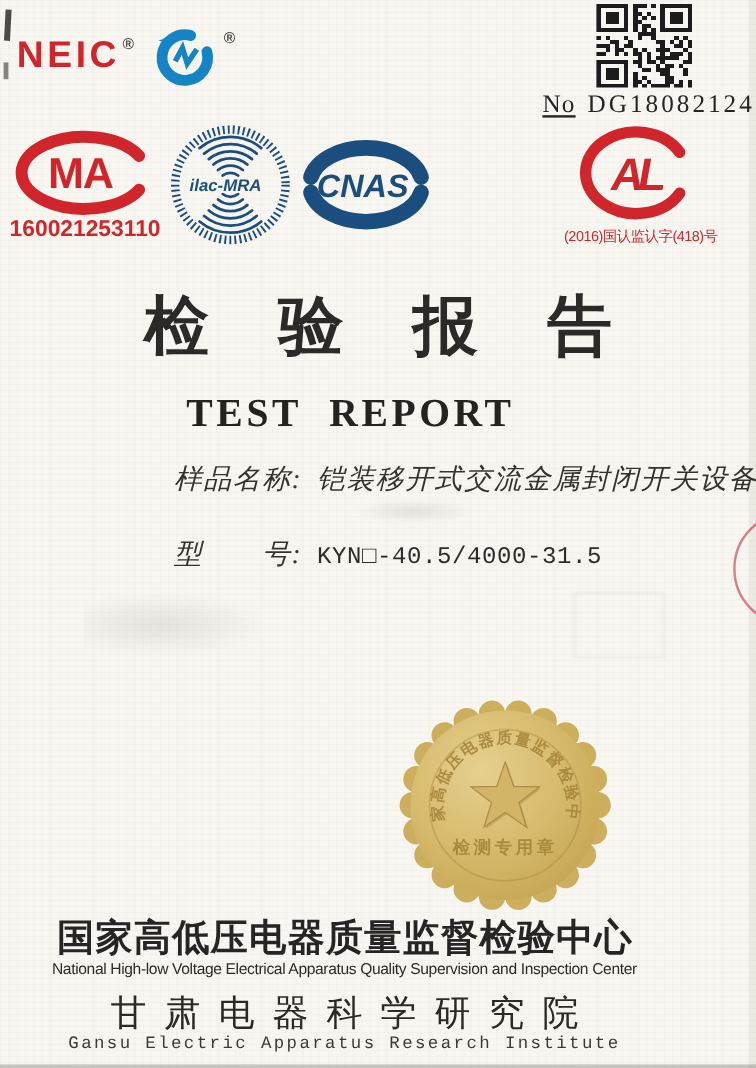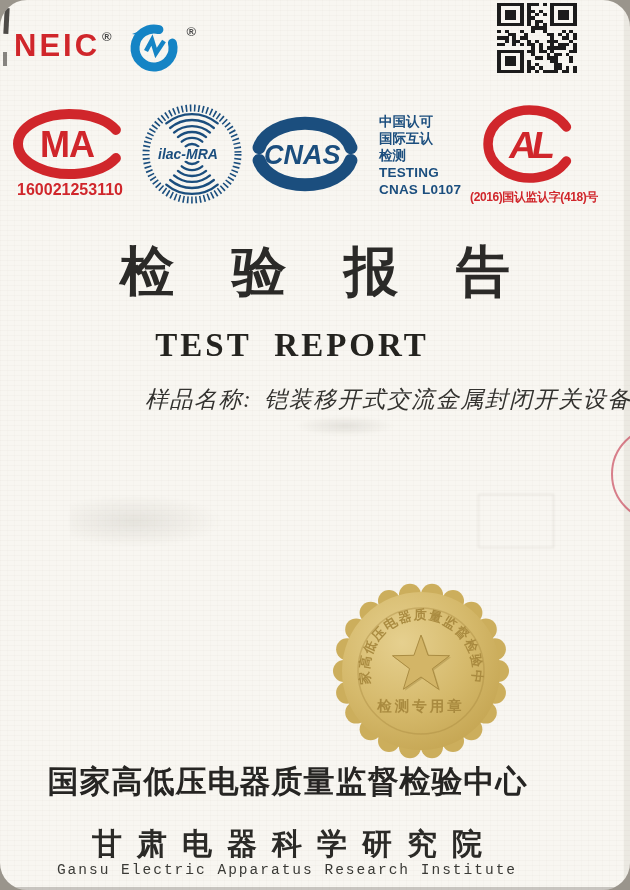--- a/index.html
+++ b/index.html
@@ -5,44 +5,43 @@
   html,body{margin:0;padding:0;background:#9a958c;}
   .page{
     position:relative; width:630px; height:890px; margin:0 auto;
     background:#f8f6f1;
     background-image:
       repeating-linear-gradient(180deg, rgba(190,183,170,.07) 0 1px, transparent 1px 5px),
       repeating-linear-gradient(90deg, rgba(190,183,170,.05) 0 1px, transparent 1px 7px);
     overflow:hidden;
     font-family:"Liberation Sans", sans-serif;
     color:#2e2d2b;
-    border-radius:27px;
   }
   .abs{position:absolute;}
 
   
   .neic{left:14px; top:28px; font-weight:900; font-size:31px; letter-spacing:3px;
         color:#d0262b; font-family:"Liberation Sans",sans-serif;}
   .neic sup{font-size:13px; font-weight:700; color:#4a4a4a; letter-spacing:0; position:relative; top:-4px; left:2px;}
   .glogo{left:126px; top:22px;}
   .glogo sup{position:absolute; right:-14px; top:2px; font-size:13px; font-weight:700; color:#4a4a4a;}
 
   .qr{left:497px; top:3px;}
 
   .repno{left:452px; top:74px; font-family:"Liberation Serif",serif; font-size:21px; color:#262523; letter-spacing:1px;}
   .repno .no-label{text-decoration:underline; text-underline-offset:3px; margin-right:10px;}
   .repno .no-value{letter-spacing:2.5px;}
 
   
   .cma-num{left:8px; top:181px; width:124px; text-align:center; color:#d0262b;
-           font-weight:700; font-size:16px; letter-spacing:0px;}
+           font-weight:700; font-size:19px; letter-spacing:0px;}
   .acc-text{left:379px; top:113px; color:#1b4e7e; font-size:13.5px; font-weight:700; line-height:17px;}
   .acc-text .en{font-size:13.5px; letter-spacing:.2px;}
   .cal-cap{left:464px; top:189px; width:140px; text-align:center; color:#d0262b;
-           font-weight:700; font-size:12px; letter-spacing:-0.4px;}
+           font-weight:400; font-size:12px; letter-spacing:-0.4px;}
 
   
   .title-zh{left:30px; right:-28px; top:236px; text-align:center; font-size:54px; font-weight:700;
             letter-spacing:58px; color:#2b2a28; white-space:nowrap;}
   .title-en{left:-23px; right:23px; top:327px; text-align:center; font-family:"Liberation Serif",serif;
             font-weight:700; font-size:33px; letter-spacing:3px; word-spacing:12px; color:#24231f;}
 
   
   .field{left:145px; white-space:nowrap; font-family:"Liberation Serif",serif; font-style:italic;
          font-size:23px; color:#33322f; letter-spacing:1.5px;}
@@ -55,21 +54,21 @@
   .seal-ring-text{font-size:13px; font-weight:700; fill:#a6873c; opacity:.92; letter-spacing:1.5px;}
   .seal-cap{font-size:14.5px; font-weight:700; fill:#a6873c; opacity:.92; letter-spacing:3px; text-anchor:middle;}
   .stamp-partial{left:611px; top:426px; width:92px; height:92px; border-radius:50%;
                  border:2.5px solid rgba(190,30,55,.55); filter:blur(.4px);}
 
   
   .footer{left:8px; right:64px; text-align:center; white-space:nowrap;}
   .f1{top:761px; font-size:31px; font-weight:700; letter-spacing:1px; color:#262523;}
   .f1 span{margin-right:-1px;}
   .f2{top:800px; font-size:13px; letter-spacing:-0.3px; color:#2b2b28;}
-  .f3{top:824px; font-size:30px; font-weight:700; color:#2b2a27;}
+  .f3{top:824px; font-size:30px; font-weight:400; color:#2b2a27;}
   .f3 span{letter-spacing:15px; margin-right:-15px;}
   .f4{top:862px; font-size:14.5px; letter-spacing:2px; color:#3a3a36;font-family:Liberation Mono, monospace;}
 
   
   .cma-letters{font-family:"Liberation Sans",sans-serif; font-weight:900; font-size:36px; fill:#d0262b; letter-spacing:-1px;}
   .ilac-label{font-family:"Liberation Sans",sans-serif; font-style:italic; font-weight:900; font-size:14px;
               fill:#1b4e7e; stroke:#f8f6f1; stroke-width:3px; paint-order:stroke;}
   .cnas-letters{font-family:"Liberation Sans",sans-serif; font-weight:900; font-style:italic; font-size:27px; fill:#1b4e7e;}
   .cal-letters{font-family:"Liberation Sans",sans-serif; font-weight:900; font-size:38px; fill:#d0262b; letter-spacing:-5px;}
 
@@ -239,20 +238,23 @@
         <rect x="12" y="20" width="1.02" height="1.02" fill="#1c1c1c"></rect>
         <rect x="13" y="20" width="1.02" height="1.02" fill="#1c1c1c"></rect>
         <rect x="14" y="20" width="1.02" height="1.02" fill="#1c1c1c"></rect>
         <rect x="15" y="20" width="1.02" height="1.02" fill="#1c1c1c"></rect>
         <rect x="17" y="20" width="1.02" height="1.02" fill="#1c1c1c"></rect>
         <rect x="18" y="20" width="1.02" height="1.02" fill="#1c1c1c"></rect>
         <rect x="20" y="20" width="1.02" height="1.02" fill="#1c1c1c"></rect>
       </g>
   </svg>
 
+  <div class="abs repno">
+    <span class="no-label">No</span><span class="no-value">DG18082124</span>
+  </div>
 
   <svg class="abs" style="left:8px; top:108px;" width="124" height="72" viewBox="-62 -36 124 72">
     <path d="M45.9,-14.1 A52,30 0 1 0 45.9,14.1" fill="none" stroke="#d0262b" stroke-width="10" stroke-linecap="round"></path>
     <text class="cma-letters" x="-30" y="13">MA</text>
   </svg>
   <div class="abs cma-num">160021253110</div>
 
   <svg class="abs" style="left:140px; top:103px;" width="104" height="102" viewBox="-52 -51 104 102">
     <circle r="46" fill="none" stroke="#1b4e7e" stroke-width="7" stroke-dasharray="1.6 2.6"></circle>
     <path fill="none" stroke="#1b4e7e" stroke-width="2.3" stroke-linecap="round" d="
@@ -264,39 +266,35 @@
       M-21.9,26 A34,34 0 0 0 21.9,26 M-25.7,30.6 A40,40 0 0 0 25.7,30.6"></path>
     <text class="ilac-label" x="-34" y="5">ilac-MRA</text>
   </svg>
 
   <svg class="abs" style="left:250px; top:112px;" width="110" height="84" viewBox="-55 -42 110 84">
     <path d="M-45.9,-6.4 A47,31 0 0 1 45.9,-6.4" fill="none" stroke="#1b4e7e" stroke-width="13" stroke-linecap="round"></path>
     <path d="M-45.9,6.4 A47,31 0 0 0 45.9,6.4" fill="none" stroke="#1b4e7e" stroke-width="13" stroke-linecap="round"></path>
     <text class="cnas-letters" x="-41" y="10">CNAS</text>
   </svg>
 
-  <div class="abs acc-text">
-    <div>中国认可</div>
-    <div>国际互认</div>
-    <div>检测</div>
-    <div class="en">TESTING</div>
-    <div class="en">CNAS L0107</div>
-  </div>
 
   <svg class="abs" style="left:482px; top:104px;" width="96" height="80" viewBox="-48 -40 96 80">
     <path d="M36.4,-17 A42,34 0 1 0 36.4,17" fill="none" stroke="#d0262b" stroke-width="9.5" stroke-linecap="round"></path>
     <text class="cal-letters" x="-20" y="14" transform="skewX(-10)">AL</text>
   </svg>
   <div class="abs cal-cap">(2016)国认监认字(418)号</div>
 
   <div class="abs title-zh">检验报告</div>
   <div class="abs title-en">TEST REPORT</div>
 
   <div class="abs field" style="top:384px;">
     <span class="flabel">样品名称:</span><span class="fvalue">铠装移开式交流金属封闭开关设备</span>
+  </div>
+  <div class="abs field" style="top:446px;">
+    <span class="flabel">型　　号:</span><span class="fvalue mono">KYN□-40.5/4000-31.5</span>
   </div>
 
   <div class="abs stamp-partial"></div>
 
   <svg class="abs seal" width="178" height="178" viewBox="-89 -89 178 178">
     <defs>
       <radialGradient id="sealGrad" cx="38%" cy="32%" r="80%">
         <stop offset="0%" stop-color="#e6d08f"></stop>
         <stop offset="55%" stop-color="#d5b96b"></stop>
         <stop offset="100%" stop-color="#c2a24e"></stop>
@@ -333,18 +331,19 @@
     <path id="sealArc" d="M-48.9,17.8 A52,52 0 1 1 48.9,17.8" fill="none"></path>
     <text class="seal-ring-text">
       <textPath href="#sealArc" startOffset="50%" text-anchor="middle">国家高低压电器质量监督检验中心</textPath>
     </text>
     <text class="seal-cap" x="0" y="40">检测专用章</text>
   </svg>
 
   <div class="abs footer f1">
     <span>国家高低压电器质量监督检验中心</span>
   </div>
+  <div class="abs footer f2">National High-low Voltage Electrical Apparatus Quality Supervision and Inspection Center</div>
   <div class="abs footer f3">
     <span>甘肃电器科学研究院</span>
   </div>
   <div class="abs footer f4">Gansu Electric Apparatus Research Institute</div>
 
 </div>
 
 </body></html>

